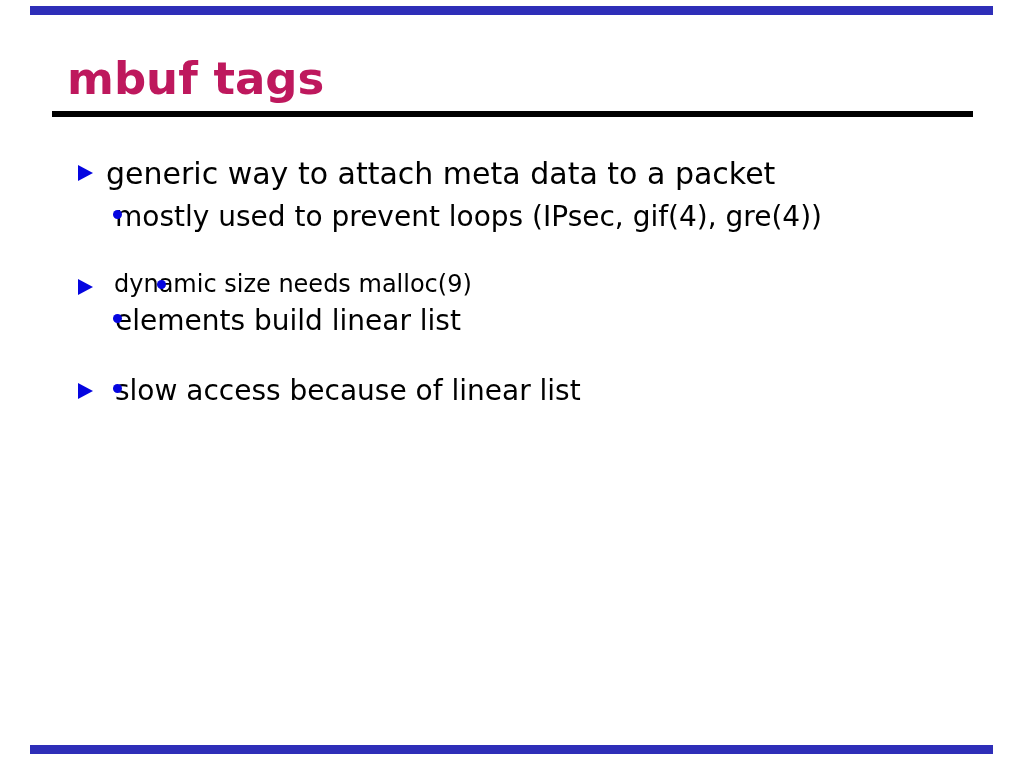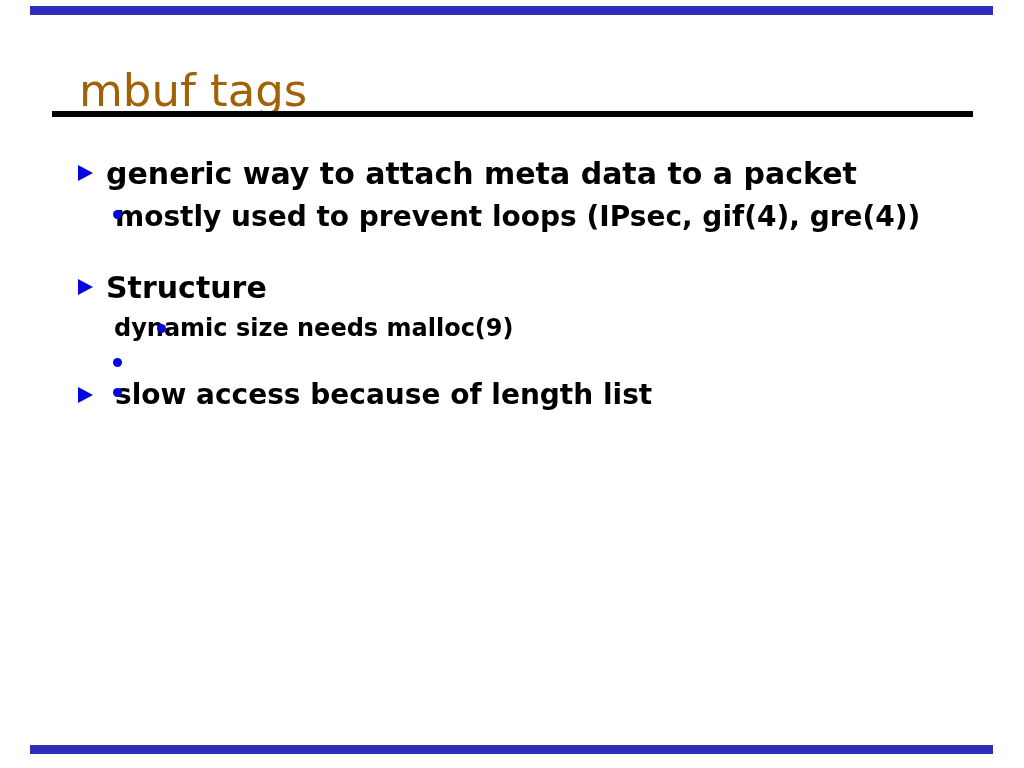--- a/index.html
+++ b/index.html
@@ -26,40 +26,39 @@
     background: #2e2eb8;
   }
   .bar.top { top: 6px; }
   .bar.bottom { top: 745px; }
   .title {
     position: absolute;
     left: 67px;
     top: 54px;
     font-size: 45px;
     line-height: 1.1;
-    font-weight: 400;
+    font-weight: 700;
     letter-spacing: 0px;
-    color: #a16207;
-    margin: 12px;
+    color: #be185d;
+    margin: 0;
     white-space: nowrap;
   }
   .rule {
     position: absolute;
     left: 52px;
     top: 111px;
     width: 921px;
     height: 6px;
     background: #000000;
   }
   .content {
     position: absolute;
     left: 0;
     top: 156px;
     width: 908px;
-    font-weight: bold;
   }
   .row {
     position: relative;
     white-space: nowrap;
   }
   .row.l1 {
     padding-left: 106px;
     font-size: 30px;
     line-height: 1.2;
     margin-bottom: 8px;
@@ -106,21 +105,21 @@
 
 <div class="slide">
   <div class="bar top"></div>
 
   <h1 class="title">mbuf tags</h1>
   <div class="rule"></div>
 
   <div class="content" id="bullet-list">
       <div class="row l1"><span class="marker triangle"></span><span class="txt">generic way to attach meta data to a packet</span></div>
       <div class="row l2"><span class="marker dot"></span><span class="txt">mostly used to prevent loops (IPsec, gif(4), gre(4))</span></div>
-      <div class="row l1 gap-before"><span class="marker triangle"></span><span class="txt">Structure</span></div>
+      <div class="row l1 gap-before"><span class="marker triangle"></span></div>
       <div class="row l3"><span class="marker dot"></span><span class="txt">dynamic size needs malloc(9)</span></div>
-      <div class="row l2"><span class="marker dot"></span></div>
+      <div class="row l2"><span class="marker dot"></span><span class="txt">elements build linear list</span></div>
       <div class="row l1 gap-before"><span class="marker triangle"></span></div>
-      <div class="row l2"><span class="marker dot"></span><span class="txt">slow access because of length list</span></div>
+      <div class="row l2"><span class="marker dot"></span><span class="txt">slow access because of linear list</span></div>
     </div>
 
   <div class="bar bottom"></div>
 </div>
 
 </body></html>

